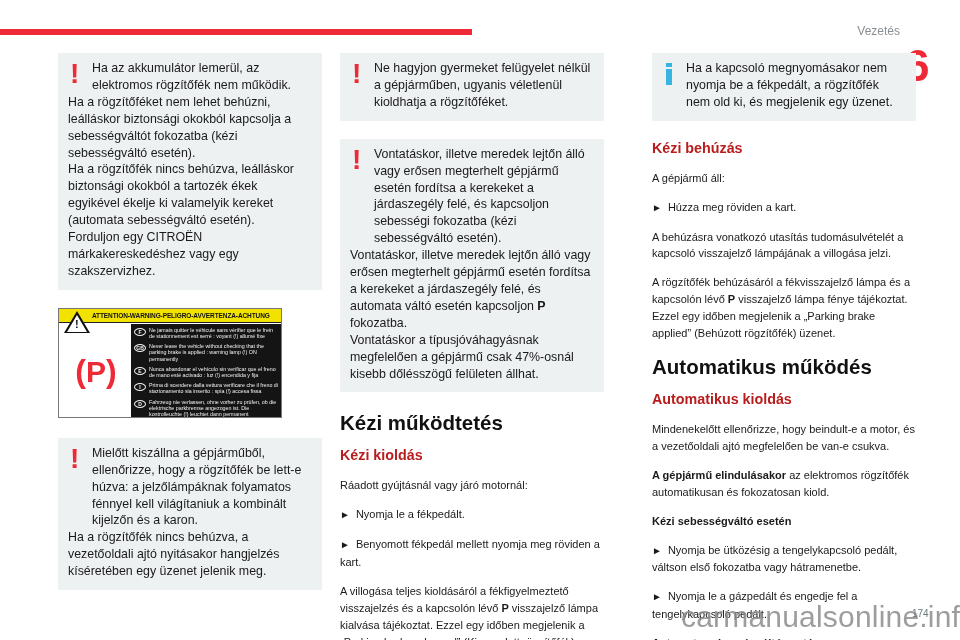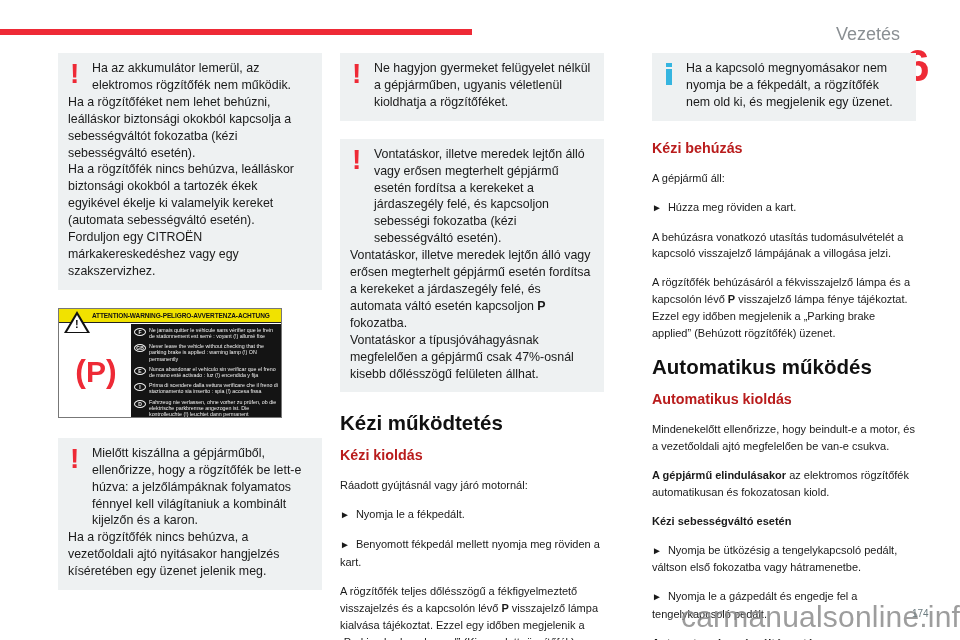--- a/index.html
+++ b/index.html
@@ -1,20 +1,20 @@
 <!DOCTYPE html>
 <html><head>
 <meta charset="utf-8">
 <style>
   * { box-sizing: border-box; margin: 0; padding: 0; }
   html, body { width: 960px; height: 640px; background: #ffffff; overflow: hidden; }
   body { position: relative; font-family: "Liberation Sans", sans-serif; color: #1a1a1a; }
 
   .top-bar { position: absolute; left: 0; top: 29px; width: 472px; height: 6px; background: #ee2a36; }
-  .chapter-name { position: absolute; right: 60px; top: 24px; font-size: 18px; color: #8a8f93; }
+  .chapter-name { position: absolute; right: 60px; top: 24px; font-size: 12px; color: #8a8f93; }
   .chapter-number { position: absolute; left: 905px; top: 44px; font-size: 44px; font-weight: bold; color: #ee2a36; line-height: 1; }
   .page-number { position: absolute; left: 912px; top: 608px; font-size: 10px; color: #6b7b7f; }
   .watermark { position: absolute; left: 681px; top: 600px; font-size: 30px; color: #8c8c8c; opacity: 0.85; letter-spacing: 0.2px; }
 
   .col { position: absolute; top: 53px; width: 264px; }
   .col1 { left: 58px; }
   .col2 { left: 340px; }
   .col3 { left: 652px; }
 
   .note { background: #eef1f2; padding: 7px 10px 10px 10px; font-size: 12.4px; line-height: 16.9px; margin-bottom: 18px; position: relative; }
@@ -105,21 +105,21 @@
     <div class="first">Vontatáskor, illetve meredek lejtőn álló vagy erősen megterhelt gépjármű esetén fordítsa a kerekeket a járdaszegély felé, és kapcsoljon sebességi fokozatba (kézi sebességváltó esetén).</div>
     <div><span>Vontatáskor, illetve meredek lejtőn álló vagy erősen megterhelt gépjármű esetén fordítsa a kerekeket a járdaszegély felé, és automata váltó esetén kapcsoljon </span><b>P</b><span> fokozatba.</span></div>
     <div>Vontatáskor a típusjóváhagyásnak megfelelően a gépjármű csak 47%-osnál kisebb dőlésszögű felületen állhat.</div>
   </div>
 
   <h2 style="margin-top:6px;">Kézi működtetés</h2>
   <h3>Kézi kioldás</h3>
   <div class="p">Ráadott gyújtásnál vagy járó motornál:</div>
   <div class="p bullet">Nyomja le a fékpedált.</div>
   <div class="p bullet">Benyomott fékpedál mellett nyomja meg röviden a kart.</div>
-  <div class="p"><span>A rögzítőfék teljes dőlésszögű a fékfigyelmeztető visszajelzés és a kapcsolón lévő </span><b>P</b><span> visszajelző lámpa kialvása tájékoztat. Ezzel egy időben megjelenik a „Parking brake released” (Kiengedett rögzítőfék) üzenet.</span></div>
+  <div class="p"><span>A villogása teljes kioldásáról a fékfigyelmeztető visszajelzés és a kapcsolón lévő </span><b>P</b><span> visszajelző lámpa kialvása tájékoztat. Ezzel egy időben megjelenik a „Parking brake released” (Kiengedett rögzítőfék) üzenet.</span></div>
 </div>
 
 <div class="col col3">
   <div class="note">
     <span class="ico info-icon">
         <span class="dot"></span>
         <span class="bar"></span>
       </span>
     <div class="first">Ha a kapcsoló megnyomásakor nem nyomja be a fékpedált, a rögzítőfék nem old ki, és megjelenik egy üzenet.</div>
   </div>

